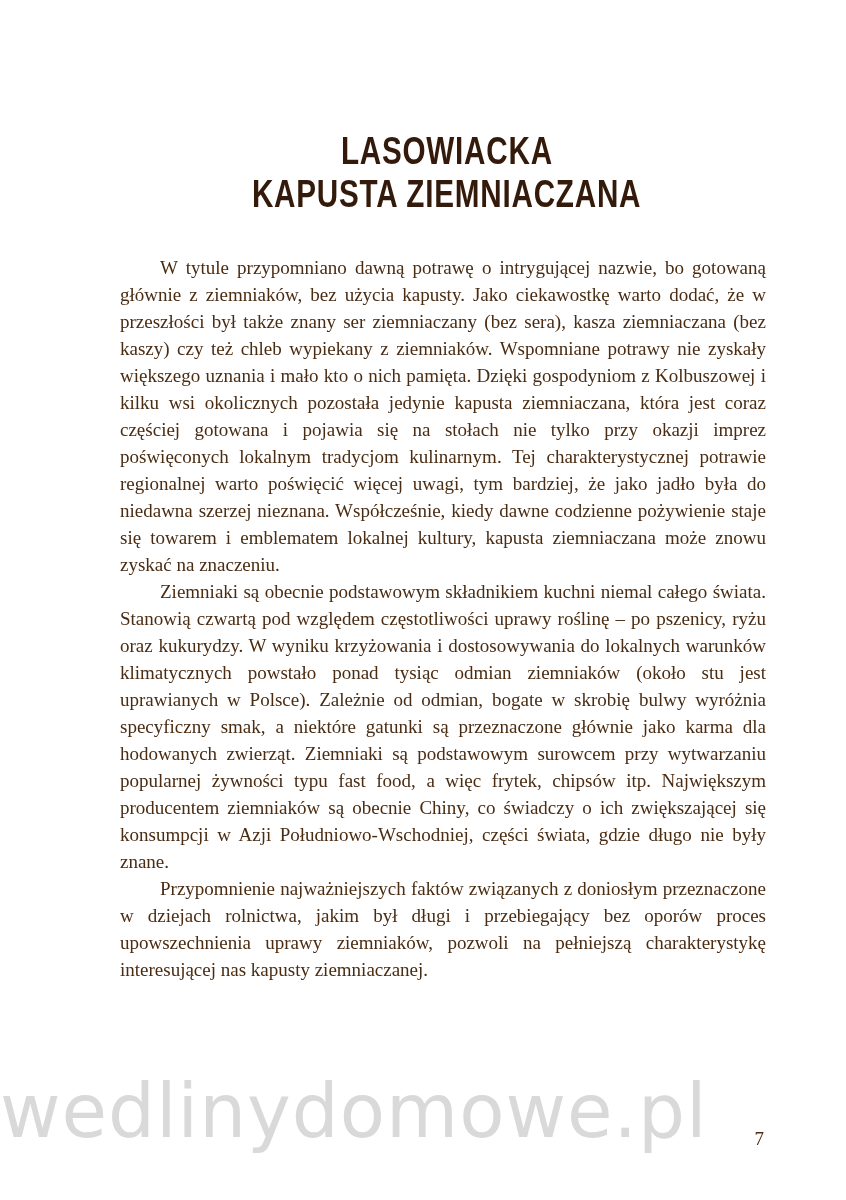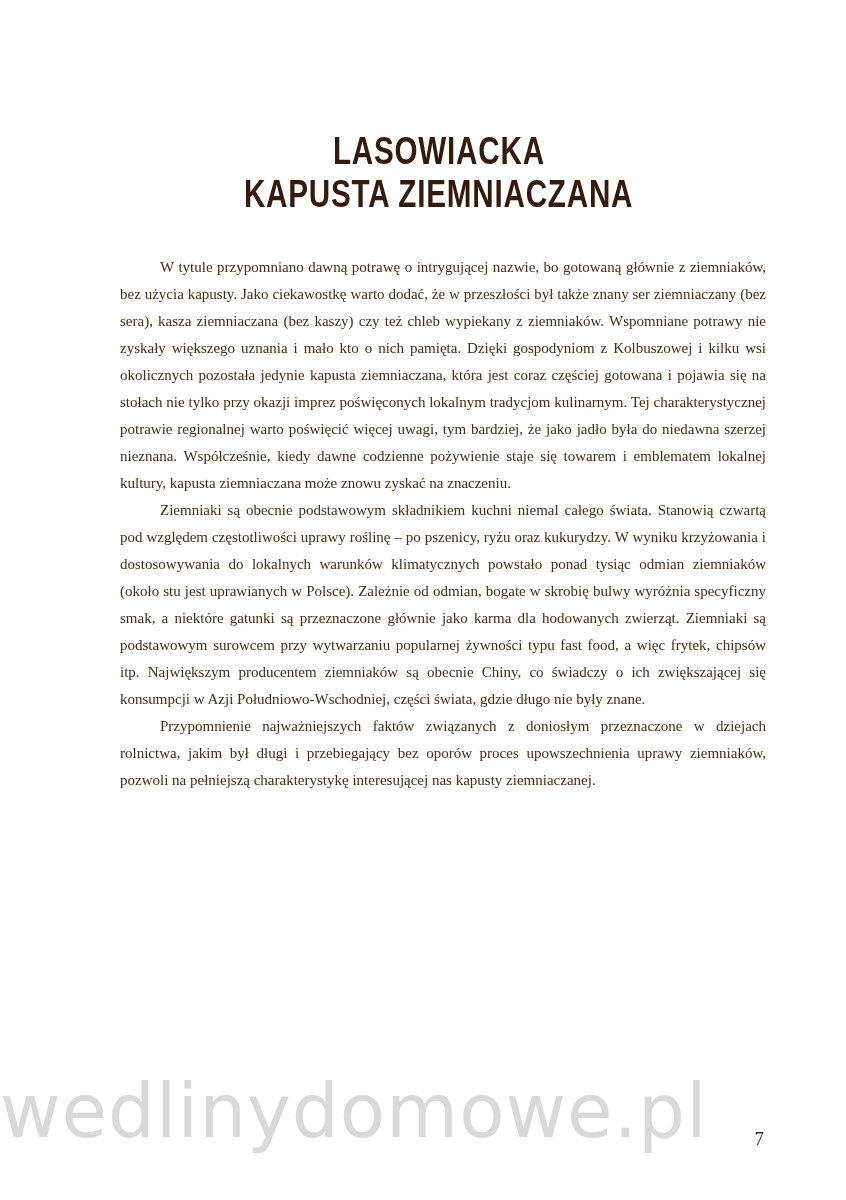--- a/index.html
+++ b/index.html
@@ -15,21 +15,21 @@
     font-family: "Liberation Serif", serif;
   }
   .page {
     position: absolute;
     inset: 0;
     background: #ffffff;
   }
   .title-block {
     position: absolute;
     top: 130px;
-    left: 116px;
+    left: 124px;
     width: 646px;
     text-align: center;
     color: #331a0a;
   }
   .title-line {
     display: inline-block;
     font-family: "Liberation Sans", sans-serif;
     font-weight: 800;
     font-size: 38px;
     line-height: 1.12;
@@ -37,21 +37,21 @@
     transform: scaleX(0.78);
     transform-origin: center;
     white-space: nowrap;
   }
   .body-text {
     position: absolute;
     top: 254px;
     left: 120px;
     width: 646px;
     color: #4a2c12;
-    font-size: 15px;
+    font-size: 19px;
     line-height: 27px;
     text-align: justify;
   }
   .body-text p {
     margin: 0;
     padding: 0;
     text-indent: 40px;
   }
   .watermark {
     position: absolute;

